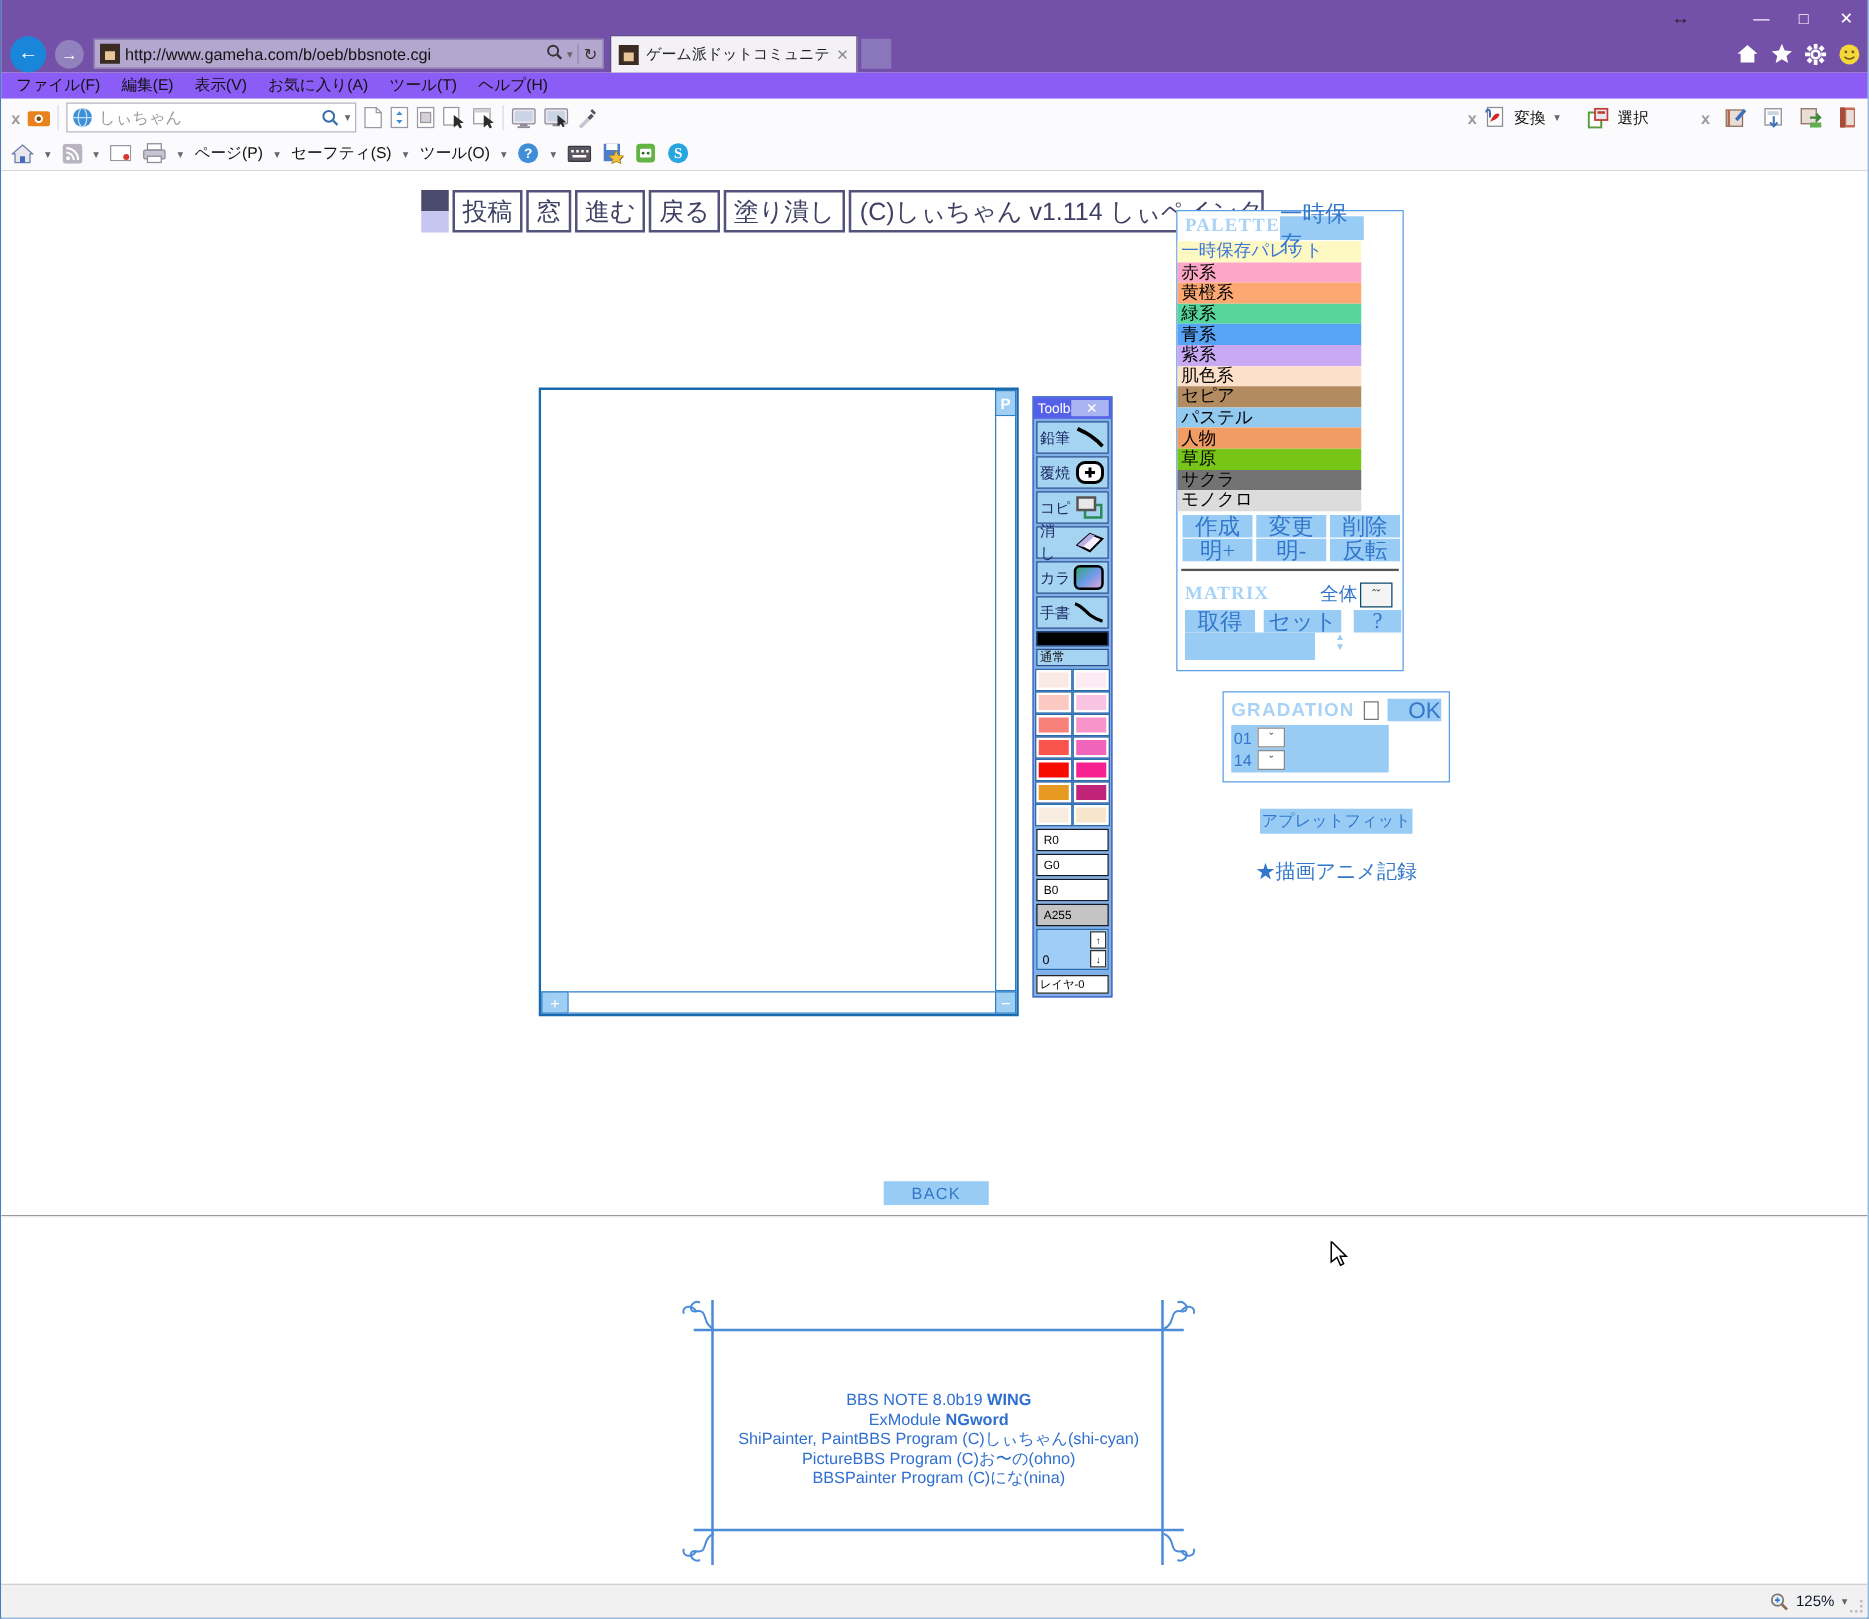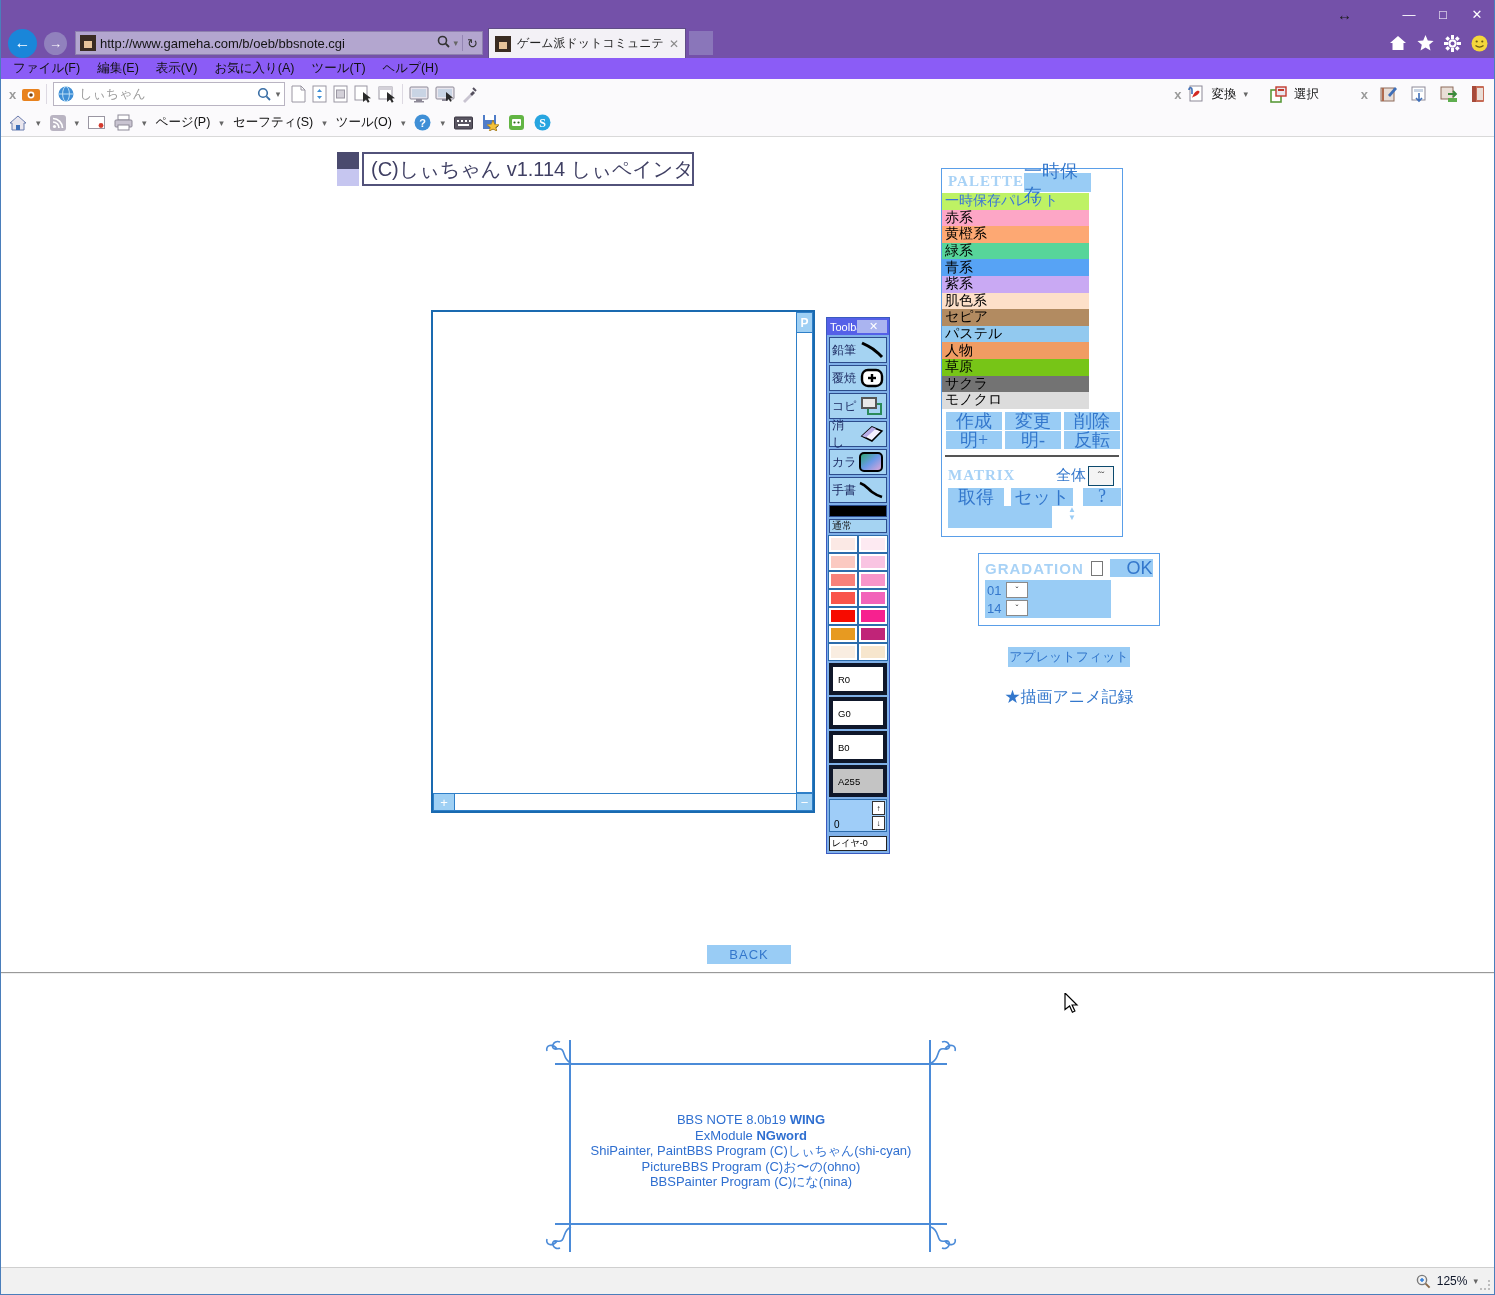--- a/index.html
+++ b/index.html
@@ -67,21 +67,21 @@
   .tp-title { height:17px; background:#5560e8; display:flex; align-items:center; }
   .tp-title span { flex:1; color:#fff; font-size:11px; padding-left:3px; white-space:nowrap; overflow:hidden; }
   .tp-close { width:13px; height:13px; background:#aab4f0; color:#223; font-size:9px; display:flex; align-items:center; justify-content:center; margin-right:2px; flex:none; }
   .tp-body { padding:2px; display:flex; flex-direction:column; gap:2px; }
   .tool-btn { height:26px; background:#a5d3f2; border:1px solid #2c4c8c; color:#1c2a62; font-size:12px; display:flex; align-items:center; justify-content:space-between; padding:0 2px; }
   .cur-color { height:12px; border:1px solid #2c4c8c; }
   .mode-btn { height:14px; background:#a5d3f2; border:1px solid #2c4c8c; color:#111; font-size:10px; padding-left:2px; display:flex; align-items:center; }
   .swatch-grid { display:grid; grid-template-columns:1fr 1fr; gap:2px; padding:1px 0; }
   .swatch { height:16px; border:2px solid #fff; outline:1px solid #2c6cac; }
   .rgba-col { display:flex; flex-direction:column; gap:2px; }
-  .rgba-field { height:32px; border:4px solid #0f172a; font-size:9.5px; color:#000; padding-left:5px; display:flex; align-items:center; }
+  .rgba-field { height:18px; border:1px solid #0f172a; font-size:9.5px; color:#000; padding-left:5px; display:flex; align-items:center; }
   .spinner { height:33px; border:1px solid #2c6cac; background:#9fcdf8; position:relative; }
   .spin-val { position:absolute; left:4px; bottom:1px; font-size:10px; color:#000; }
   .spin-btns { position:absolute; right:1px; top:1px; display:flex; flex-direction:column; gap:1px; }
   .spin-btn { width:13px; height:14px; background:#fff; border:1px solid #333; font-size:8px; display:flex; align-items:center; justify-content:center; color:#000; }
   .layer-box { height:15px; background:#fff; border:1px solid #222; font-size:9px; color:#000; padding-left:2px; display:flex; align-items:center; margin-top:2px; }
 
   
   .palette-panel { position:absolute; left:940px; top:31px; width:182px; height:369px; border:1px solid #5a9ee8; background:#fff;font-family:Liberation Serif, serif; }
   .pal-header { display:flex; align-items:flex-start; padding:4px 0 0 6px; height:24px; }
   .pal-title { font-size:15px; font-weight:bold; color:#a8d2f6; letter-spacing:1px; flex:1; }
@@ -431,20 +431,28 @@
         </svg>
     </span>
   </div>
 
   <div id="content">
 
     <div class="applet-header">
       <div class="applet-handle">
           <div class="h-top"></div>
           <div class="h-bot"></div>
+        </div>
+      <div style="display:flex">
+
+      <span class="hdr-btn">投稿</span>
+          <span class="hdr-btn">窓</span>
+          <span class="hdr-btn">進む</span>
+          <span class="hdr-btn">戻る</span>
+          <span class="hdr-btn">塗り潰し</span>
         </div>
       <span class="hdr-title">(C)しぃちゃん v1.114 しぃペインタ</span>
     </div>
 
     <div class="canvas-wrap">
       <div class="canvas-main">
         <div class="canvas-draw"></div>
         <div class="canvas-rightcol">
           <div class="p-btn">P</div>
           <div class="v-track"></div>
@@ -555,21 +563,21 @@
       </div>
     </div>
 
     <div class="palette-panel">
       <div class="pal-header">
         <span class="pal-title">PALETTE</span>
         <span class="blue-btn pal-save">一時保存</span>
       </div>
       <div class="pal-rows">
 
-      <div class="pal-row" style="background-color: #bef264;">
+      <div class="pal-row" style="background-color: #fef9c3;">
           <span style="color: rgb(59, 118, 216);">一時保存パレット</span>
         </div>
           <div class="pal-row" style="background-color: rgb(253, 166, 198);">
           <span style="color: rgb(0, 0, 0);">赤系</span>
         </div>
           <div class="pal-row" style="background-color: rgb(253, 168, 115);">
           <span style="color: rgb(0, 0, 0);">黄橙系</span>
         </div>
           <div class="pal-row" style="background-color: rgb(87, 213, 154);">
           <span style="color: rgb(0, 0, 0);">緑系</span>

